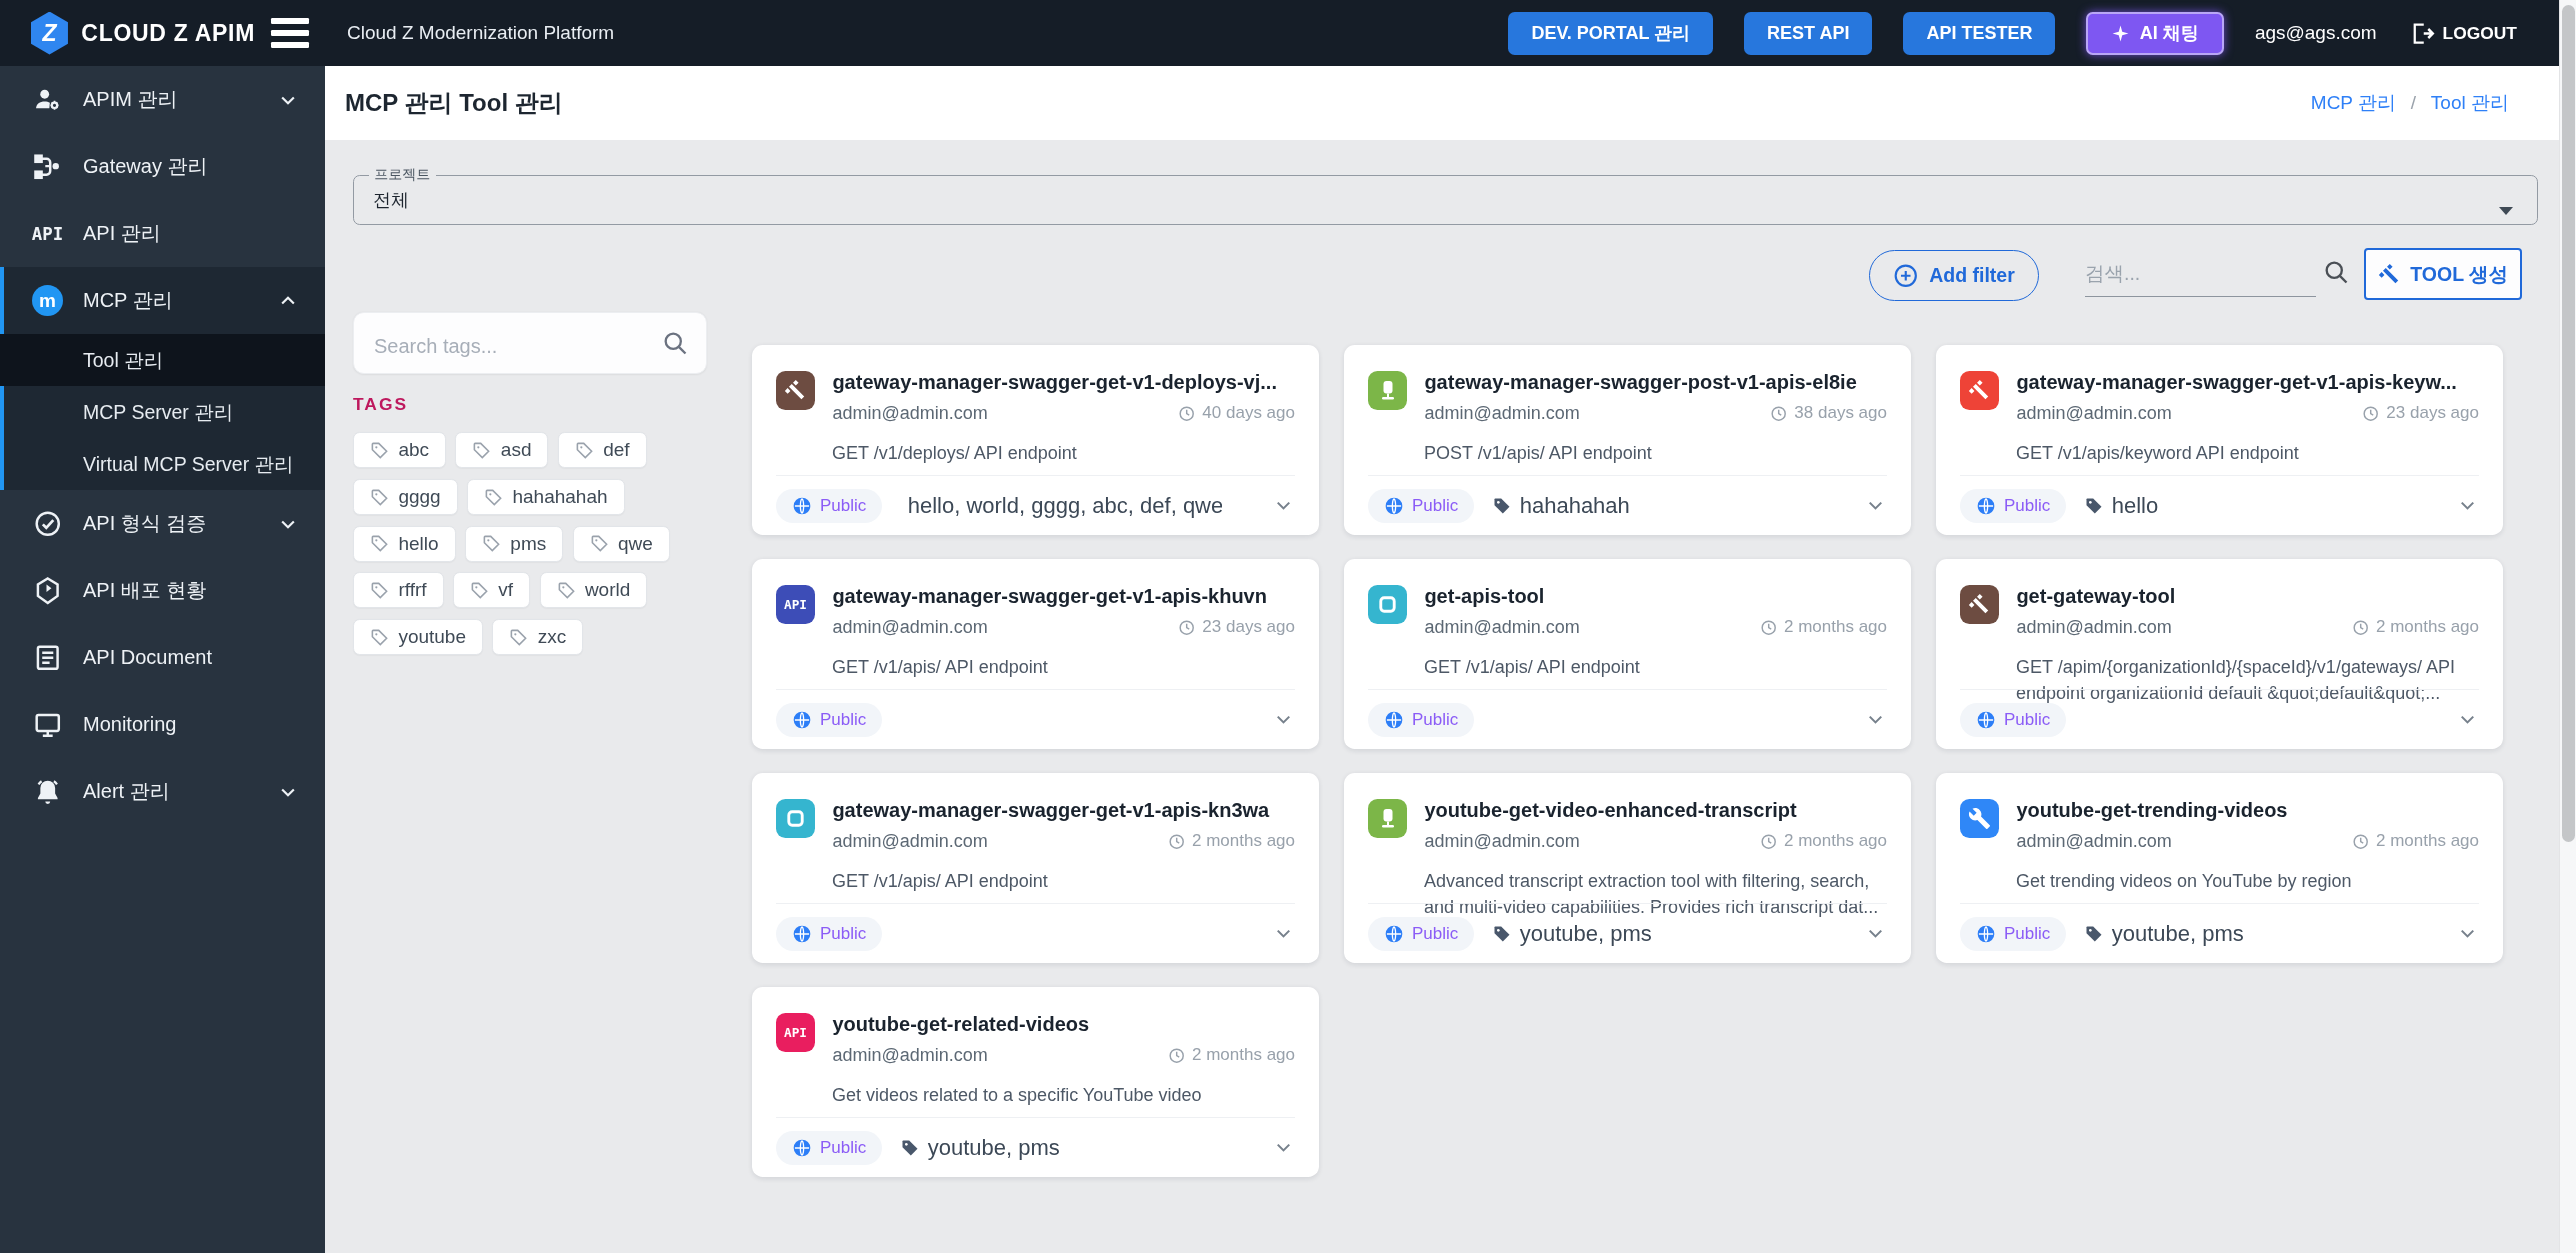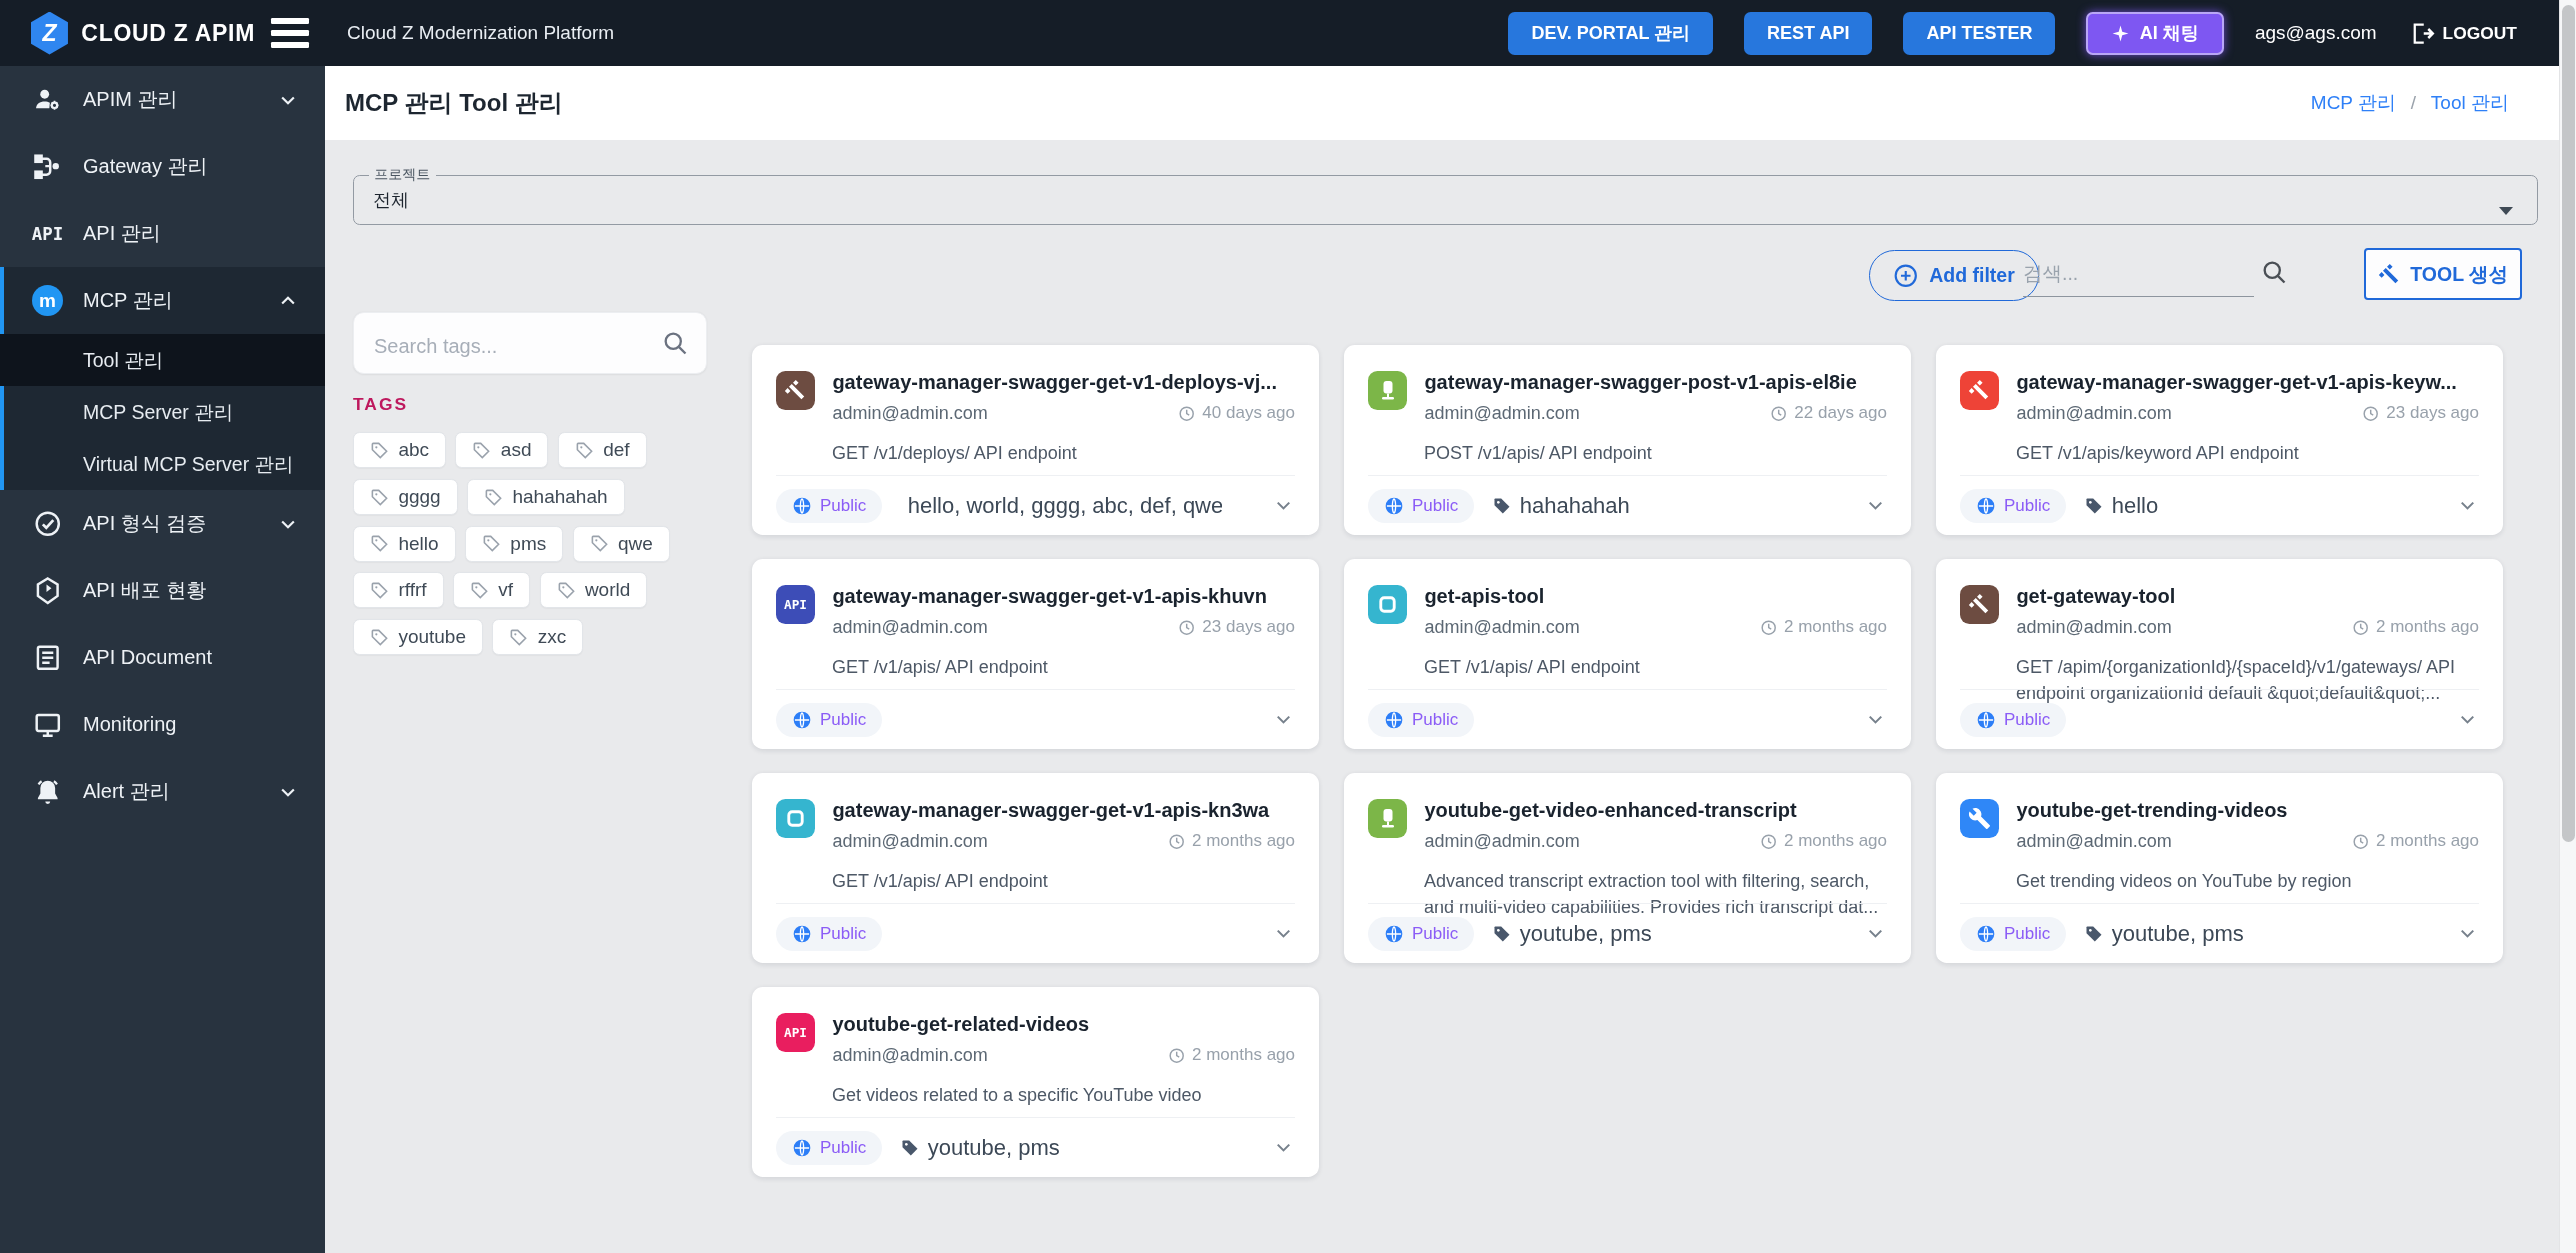--- a/index.html
+++ b/index.html
@@ -67,21 +67,21 @@
   .select-value { font-size:18px; color:#1c242e; margin:4px 0 0 19px; }
   .select-caret { position:absolute; right:24px; top:23px; width:0; height:0;
     border-left:7.4px solid transparent; border-right:7.4px solid transparent;
     border-top:8.7px solid #3f4a55; }
 
   
   #add-filter-btn { position:absolute; left:1544px; top:184px; height:51px; padding:0 23px;
     border:1.3px solid #2069d9; border-radius:25.5px; background:transparent; color:#2069d9;
     font-size:19.5px; font-weight:bold; display:flex; align-items:center; gap:10.7px; cursor:pointer;
     font-family:inherit; }
-  #tool-search { position:absolute; left:1698px; top:184px; width:265px; height:50px; }
+  #tool-search { position:absolute; left:1760px; top:184px; width:265px; height:50px; }
   #tool-search input { width:231px; height:47px; border:none; background:transparent; outline:none;
     font-size:19.5px; color:#3c4652; font-family:inherit; border-bottom:1.3px solid #8d959e; }
   #tool-search input::placeholder { color:#9aa3ad; }
   #tool-search svg { position:absolute; right:0; top:8px; }
   #create-tool-btn { position:absolute; left:2039px; top:182px; width:158px; height:52px;
     border:2px solid #2069d9; border-radius:4px; background:#fdfdfe; color:#2069d9;
     font-size:19.5px; font-weight:bold; display:flex; align-items:center; justify-content:center;
     gap:9.4px; cursor:pointer; font-family:inherit; }
 
   
@@ -458,21 +458,21 @@
           </div>
       <div class="head-main">
         <h3 class="card-title">gateway-manager-swagger-post-v1-apis-el8ie</h3>
         <div class="card-sub">
           <span class="card-owner">admin@admin.com</span>
           <span class="card-meta">
             <svg width="17.4" height="17.4" viewBox="0 0 24 24" fill="none" stroke="#98a1ab" stroke-width="2">
                   <circle cx="12" cy="12" r="9"></circle>
                   <path d="M12 6.5V12l3.5 2"></path>
                 </svg>
-            <span>22 days ago</span>
+            <span>38 days ago</span>
           </span>
         </div>
       </div>
     </div>
     <p class="card-desc">POST /v1/apis/ API endpoint</p>
     <div class="card-footer">
       <span class="pill">
         <svg width="20" height="20" viewBox="0 0 24 24" fill="none" stroke="#2d7ef7" stroke-width="2">
               <circle cx="12" cy="12" r="9" fill="#2d7ef7" stroke="none"></circle>
               <circle cx="12" cy="12" r="9" stroke="#2d7ef7"></circle>

